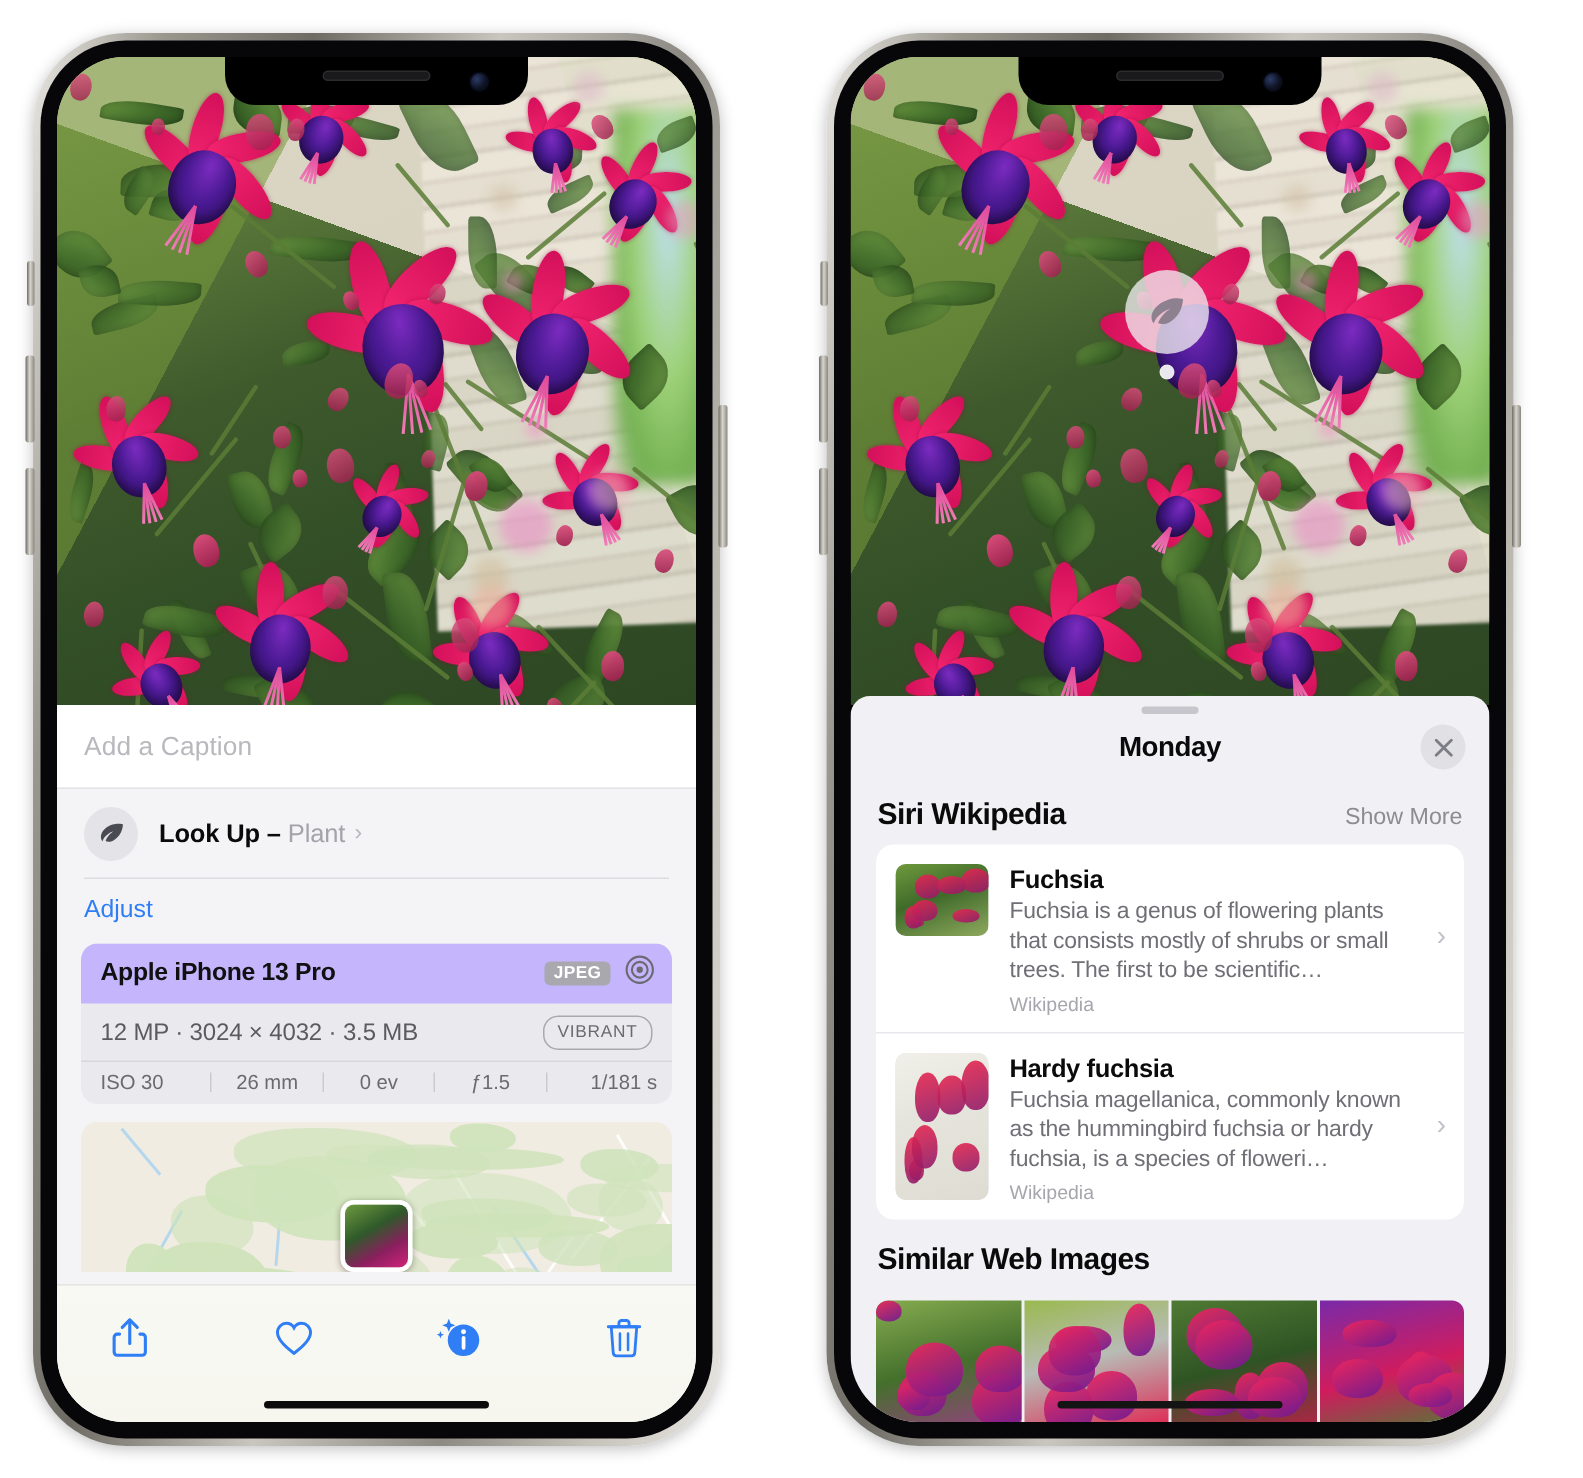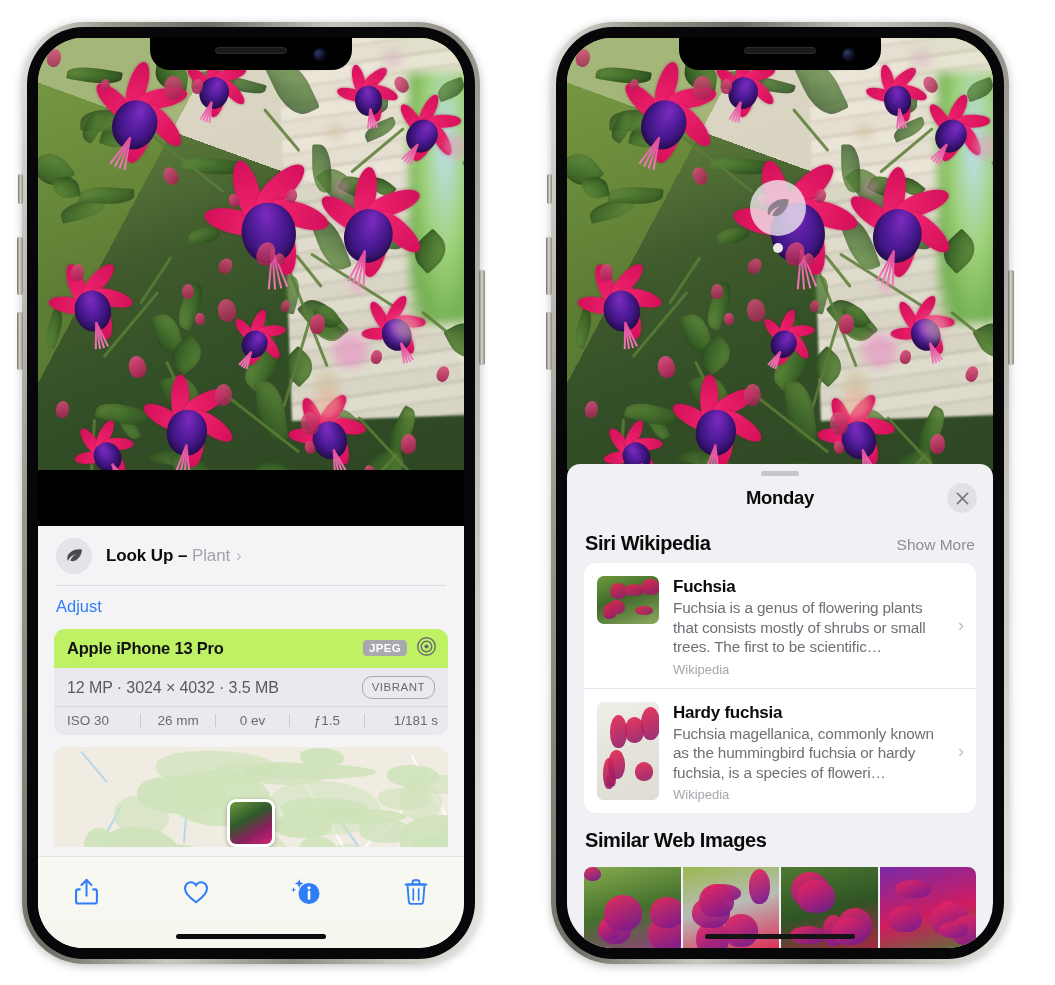--- a/index.html
+++ b/index.html
@@ -160,21 +160,21 @@
   .file-row { display: flex; align-items: center; gap: 9px; padding: 4px 18px 0 18px; }
   .file-name { font-size: 16px; color: #636368; }
 
   .meta-card {
     margin: 13px 16px 0 16px;
     border-radius: 11px; overflow: hidden;
     background: #eaeaee;
   }
   .meta-head {
     display: flex; align-items: center; justify-content: space-between;
-    background: #bef264; padding: 7px 11px 7px 13px;
+    background: #c4b5fd; padding: 7px 11px 7px 13px;
   }
   .meta-device { font-size: 16.5px; font-weight: 700; color: #111; letter-spacing: -.2px; }
   .meta-head-right { display: flex; align-items: center; gap: 9px; }
   .pill-jpeg {
     background: #a8a8ae; color: #fff; font-size: 11.5px; font-weight: 700;
     padding: 2px 6px; border-radius: 4px; letter-spacing: .3px;
   }
   .meta-rows { padding: 8px 13px 6px 13px; }
   .meta-line {
     font-size: 16px; color: #5a5a60; letter-spacing: -.1px;
@@ -549,20 +549,23 @@
             <div class="blurdot" style="left: 276.938px; top: 333.042px; width: 24.1768px; height: 24.1768px; background: rgba(207, 188, 153, 0.55);"></div>
             <div class="blurdot" style="left: 406.057px; top: 95.834px; width: 24.6998px; height: 24.6998px; background: rgba(227, 159, 190, 0.55);"></div>
             <div class="blurdot" style="left: 294.559px; top: 294.643px; width: 35.6043px; height: 35.6043px; background: rgba(237, 136, 198, 0.55);"></div>
             <div class="blurdot" style="left: 275.32px; top: 352.209px; width: 29.1864px; height: 29.1864px; background: rgba(238, 174, 151, 0.55);"></div>
             <div class="blurdot" style="left: 344.099px; top: 9.74347px; width: 21.3704px; height: 21.3704px; background: rgba(221, 183, 200, 0.55);"></div>
             <div class="blurdot" style="left: 297.107px; top: 142.93px; width: 13.6199px; height: 13.6199px; background: rgba(235, 137, 194, 0.55);"></div>
             <div class="blurdot" style="left: 288.174px; top: 84.8982px; width: 18.4354px; height: 18.4354px; background: rgba(209, 193, 166, 0.55);"></div>
           </div>
       </div>
 
+      <div class="sheet-caption" style="top:432px;height:56px;">
+        <span class="caption-placeholder">Add a Caption</span>
+      </div>
 
       <div class="info-body" style="top:488px;bottom:0;">
 
         <div class="lookup-row">
           <span class="sparkle s1">✦</span>
 
           <span class="lookup-badge">
             <svg width="21" height="21" viewBox="0 0 24 24" aria-hidden="true">
               <path d="M20.5 5.2C20.5 5.2 17 4 12.6 5.4 8 6.9 5.3 9.6 4.2 12.4c-1 2.6-.2 4.9.8 5.6.5-2 2.1-4 4.5-5.6 2.1-1.4 4.2-2.1 4.2-2.1s-2.4 1.6-4 3.4c-1.2 1.4-2 2.9-2.4 4.2 1.2.7 3.8.9 6.3-.6 3.2-1.9 5.3-5.1 6.2-8 .8-2.5.7-4.1.7-4.1z" fill="#4a4a52"></path>
             </svg>

